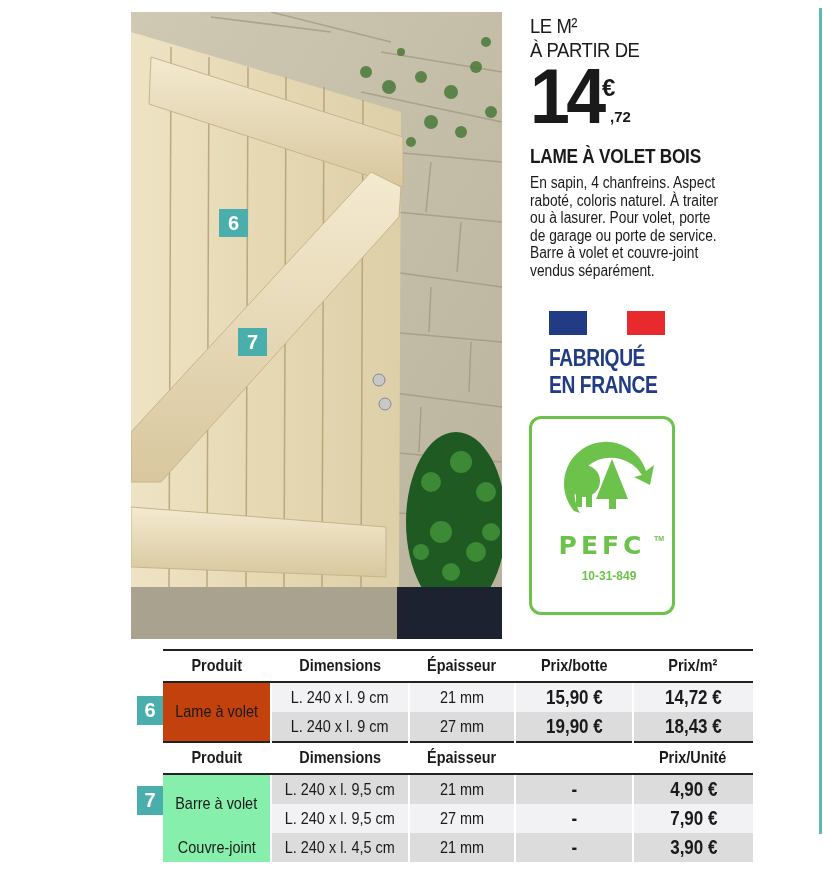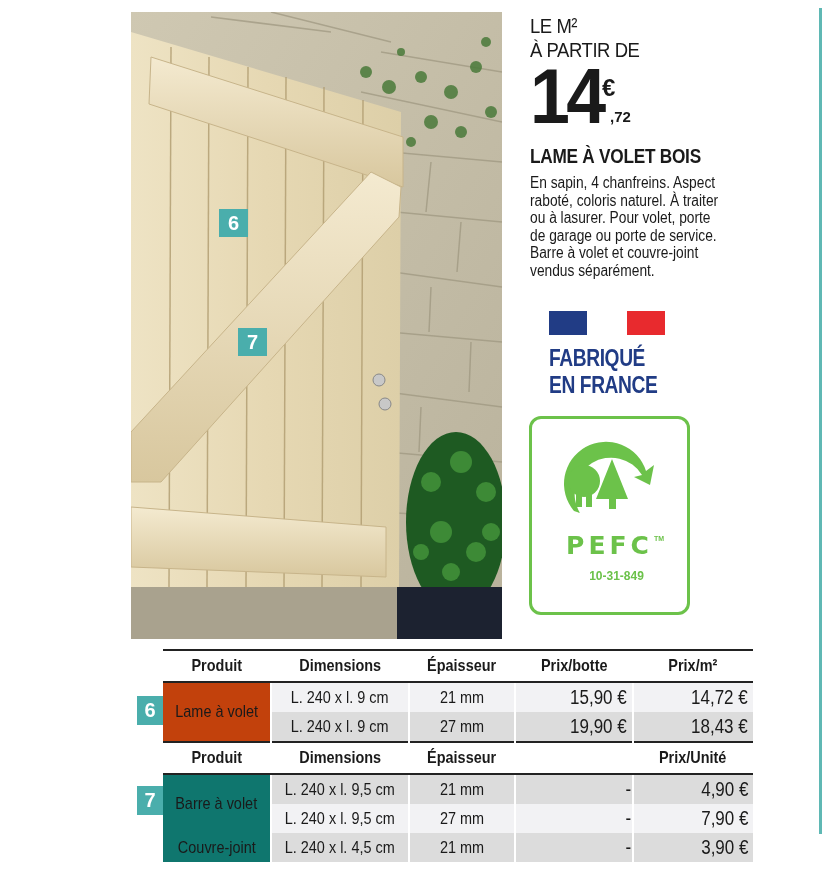--- a/index.html
+++ b/index.html
@@ -29,41 +29,41 @@
     .price .dec { position: absolute; left: 80px; top: 44px; font-size: 15px; font-weight: bold; }
     .title { margin-top: 10px; font-size: 21px; font-weight: bold; transform: scaleX(0.82); transform-origin: left; white-space: nowrap; letter-spacing: -0.3px; }
     .desc { margin-top: 6px; font-size: 16px; line-height: 17.6px; transform: scaleX(0.86); transform-origin: left; width: 290px; }
     .desc div { white-space: nowrap; }
 
     .flag { position: absolute; left: 549px; top: 311px; width: 116px; height: 24px; }
     .flag .blue { position: absolute; left: 0; top: 0; width: 38px; height: 24px; background: #213c85; }
     .flag .red { position: absolute; right: 0; top: 0; width: 38px; height: 24px; background: #e82a2e; }
     .fab { position: absolute; left: 549px; top: 344px; width: 140px; color: #213c85; font-weight: bold; font-size: 24px; line-height: 27px; transform: scaleX(0.8); transform-origin: left; white-space: nowrap; letter-spacing: -0.5px; }
 
-    .pefc { position: absolute; left: 529px; top: 416px; width: 161px; height: 199px; border: 3px solid #6cc24a; border-radius: 12px; box-sizing: border-box; }
+    .pefc { position: absolute; left: 529px; top: 416px; width: 146px; height: 199px; border: 3px solid #6cc24a; border-radius: 12px; box-sizing: border-box; }
     .pefc svg { position: absolute; left: 22px; top: 22px; }
     .pefc .word { position: absolute; left: 0; right: 0; top: 112px; text-align: center; color: #6cc24a; font-weight: bold; font-size: 25px; letter-spacing: 4px; font-family: "DejaVu Sans", sans-serif; }
     .pefc .tm { position: absolute; left: 122px; top: 116px; color: #6cc24a; font-size: 7px; font-weight: bold; }
     .pefc .code { position: absolute; left: 14px; right: 0; top: 150px; text-align: center; color: #6cc24a; font-weight: bold; font-size: 12px; }
 
     
     .tbl { position: absolute; left: 163px; top: 651px; width: 590px; }
     .tbl table { border-collapse: collapse; width: 590px; table-layout: fixed; }
     .tbl td, .tbl th { padding: 0; height: 29px; text-align: center; font-size: 17px; white-space: nowrap; }
     .tbl th { font-weight: bold; height: 30px; font-size: 17px; }
     .cond { display: inline-block; transform: scaleX(0.85); }
     .tbl tr.hdr th { border-bottom: 2px solid #222; }
     .tbl tr.top-rule td, .tbl tr.top-rule th { border-top: 2px solid #222; }
     .tbl td.prod { background: #c2410c; }
     .tbl .light td:not(.prod) { background: #f2f2f4; }
     .tbl .dark td:not(.prod) { background: #dcdcdc; }
-    .tbl .dark td.prod { background: #0f766e; }
+    .tbl .dark td.prod { background: #86efac; }
     .tbl td { border-right: 2px solid #fff; }
     .tbl td:last-child { border-right: none; }
-    .tbl .bold { font-weight: normal; font-size: 20px; text-align: right; }
+    .tbl .bold { font-weight: bold; font-size: 20px; }
     .rbadge { position: absolute; left: 137px; width: 26px; height: 29px; background: #4aaeac; color: #fff; font-weight: bold; font-size: 20px; line-height: 29px; text-align: center; }
     .topline { position: absolute; left: 163px; top: 649px; width: 590px; height: 2px; background: #222; }
   </style>
 </head>
 <body>
 
 <div class="edge-line"></div>
 
 <div class="photo">
   <svg width="371" height="627" viewBox="0 0 371 627">

